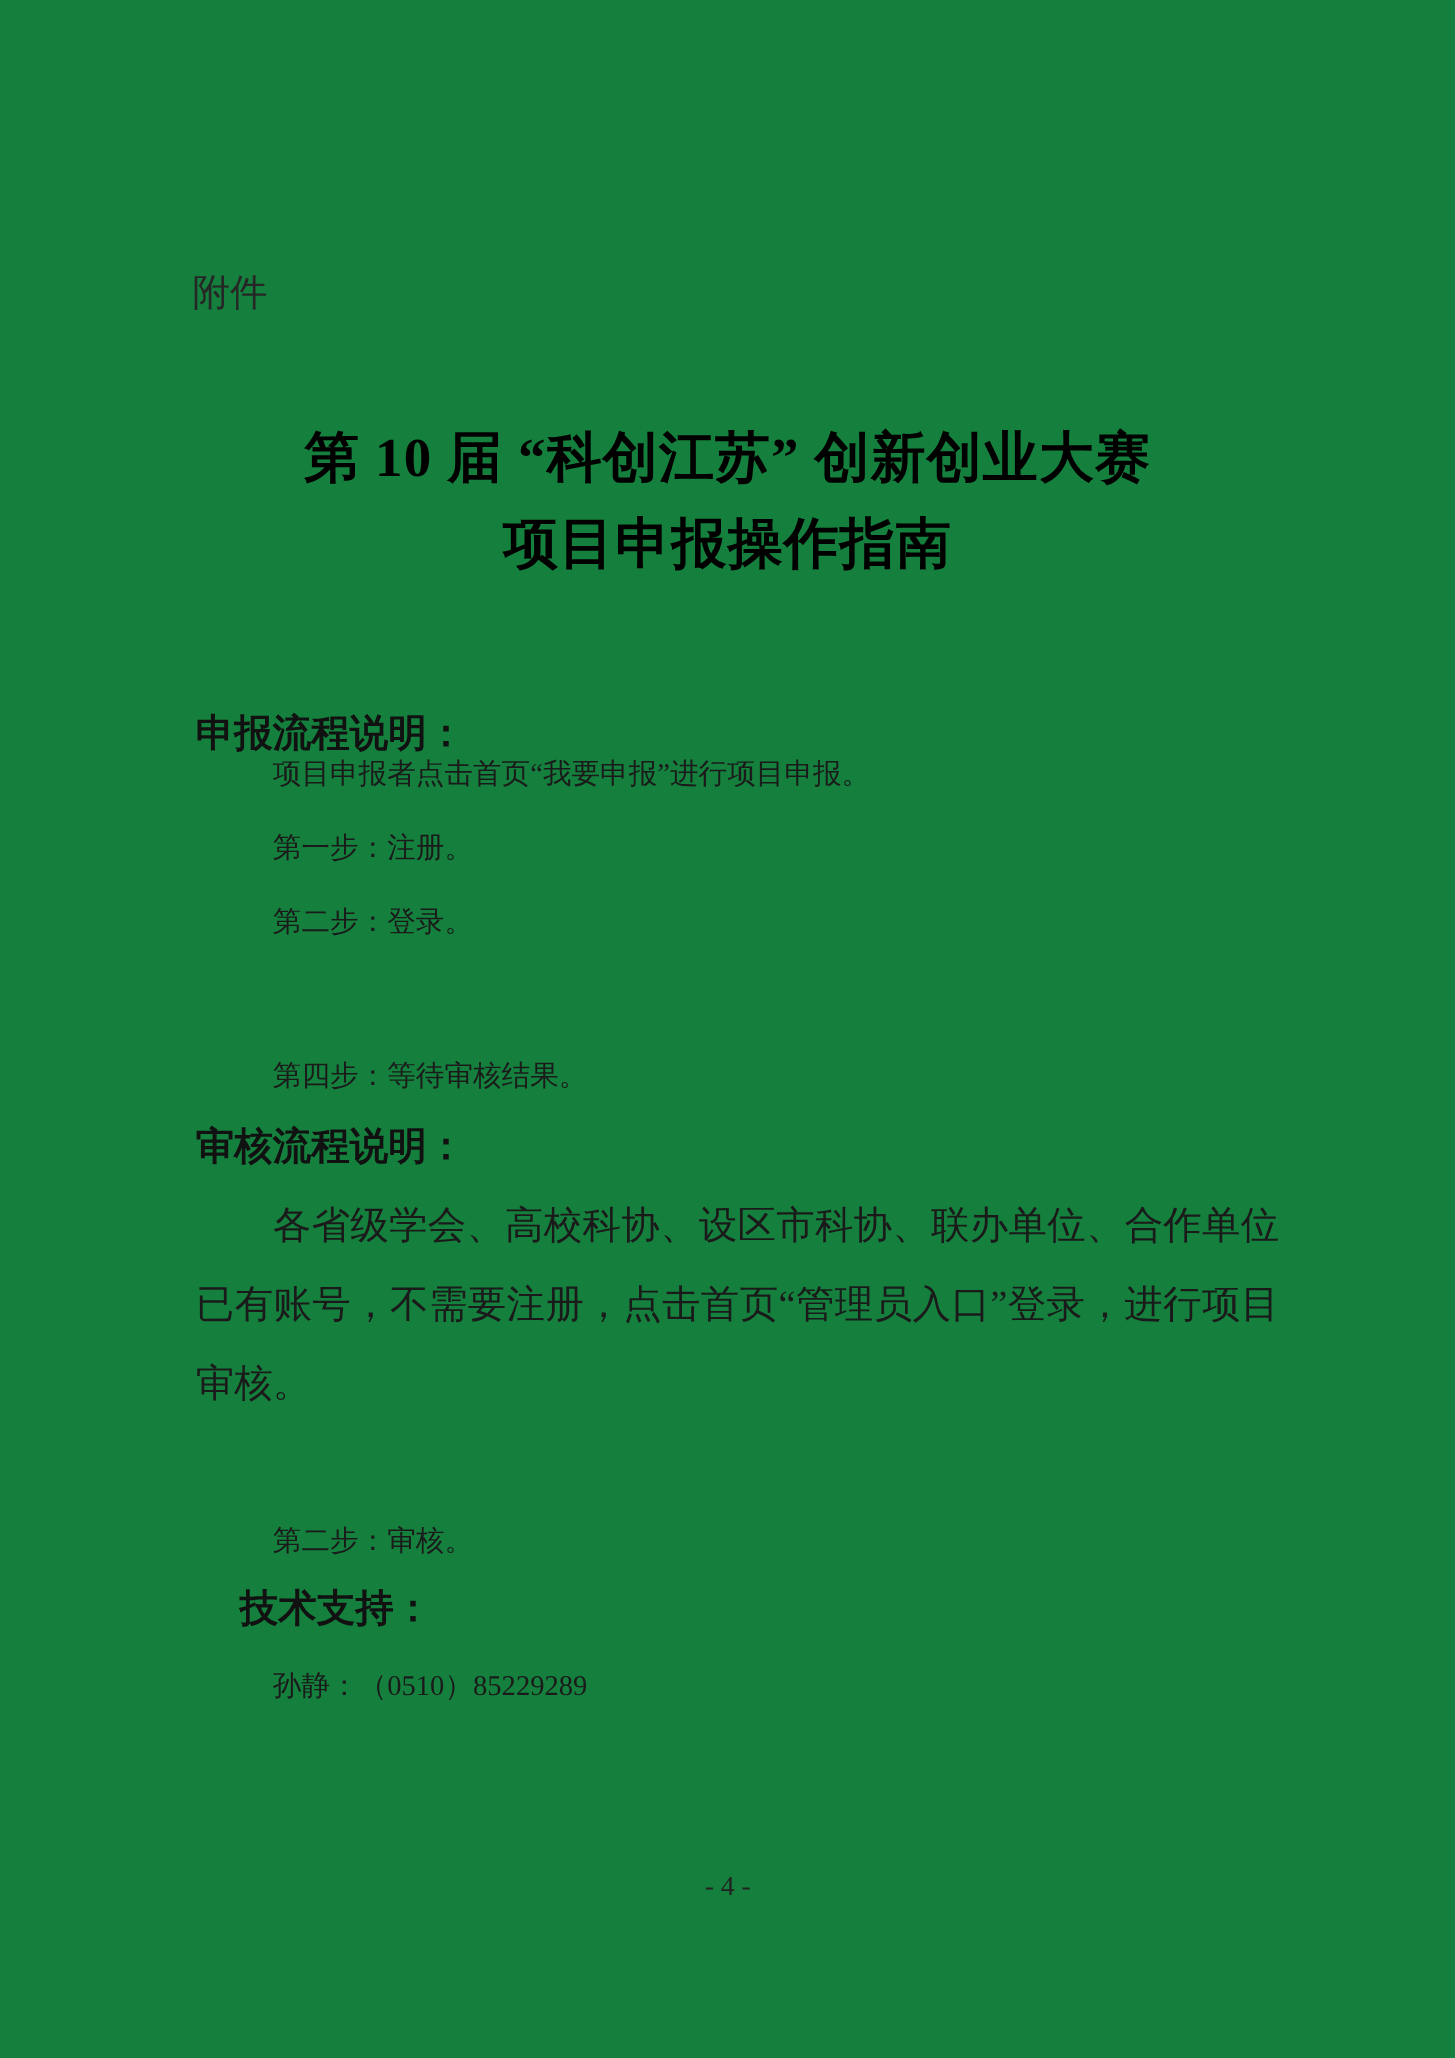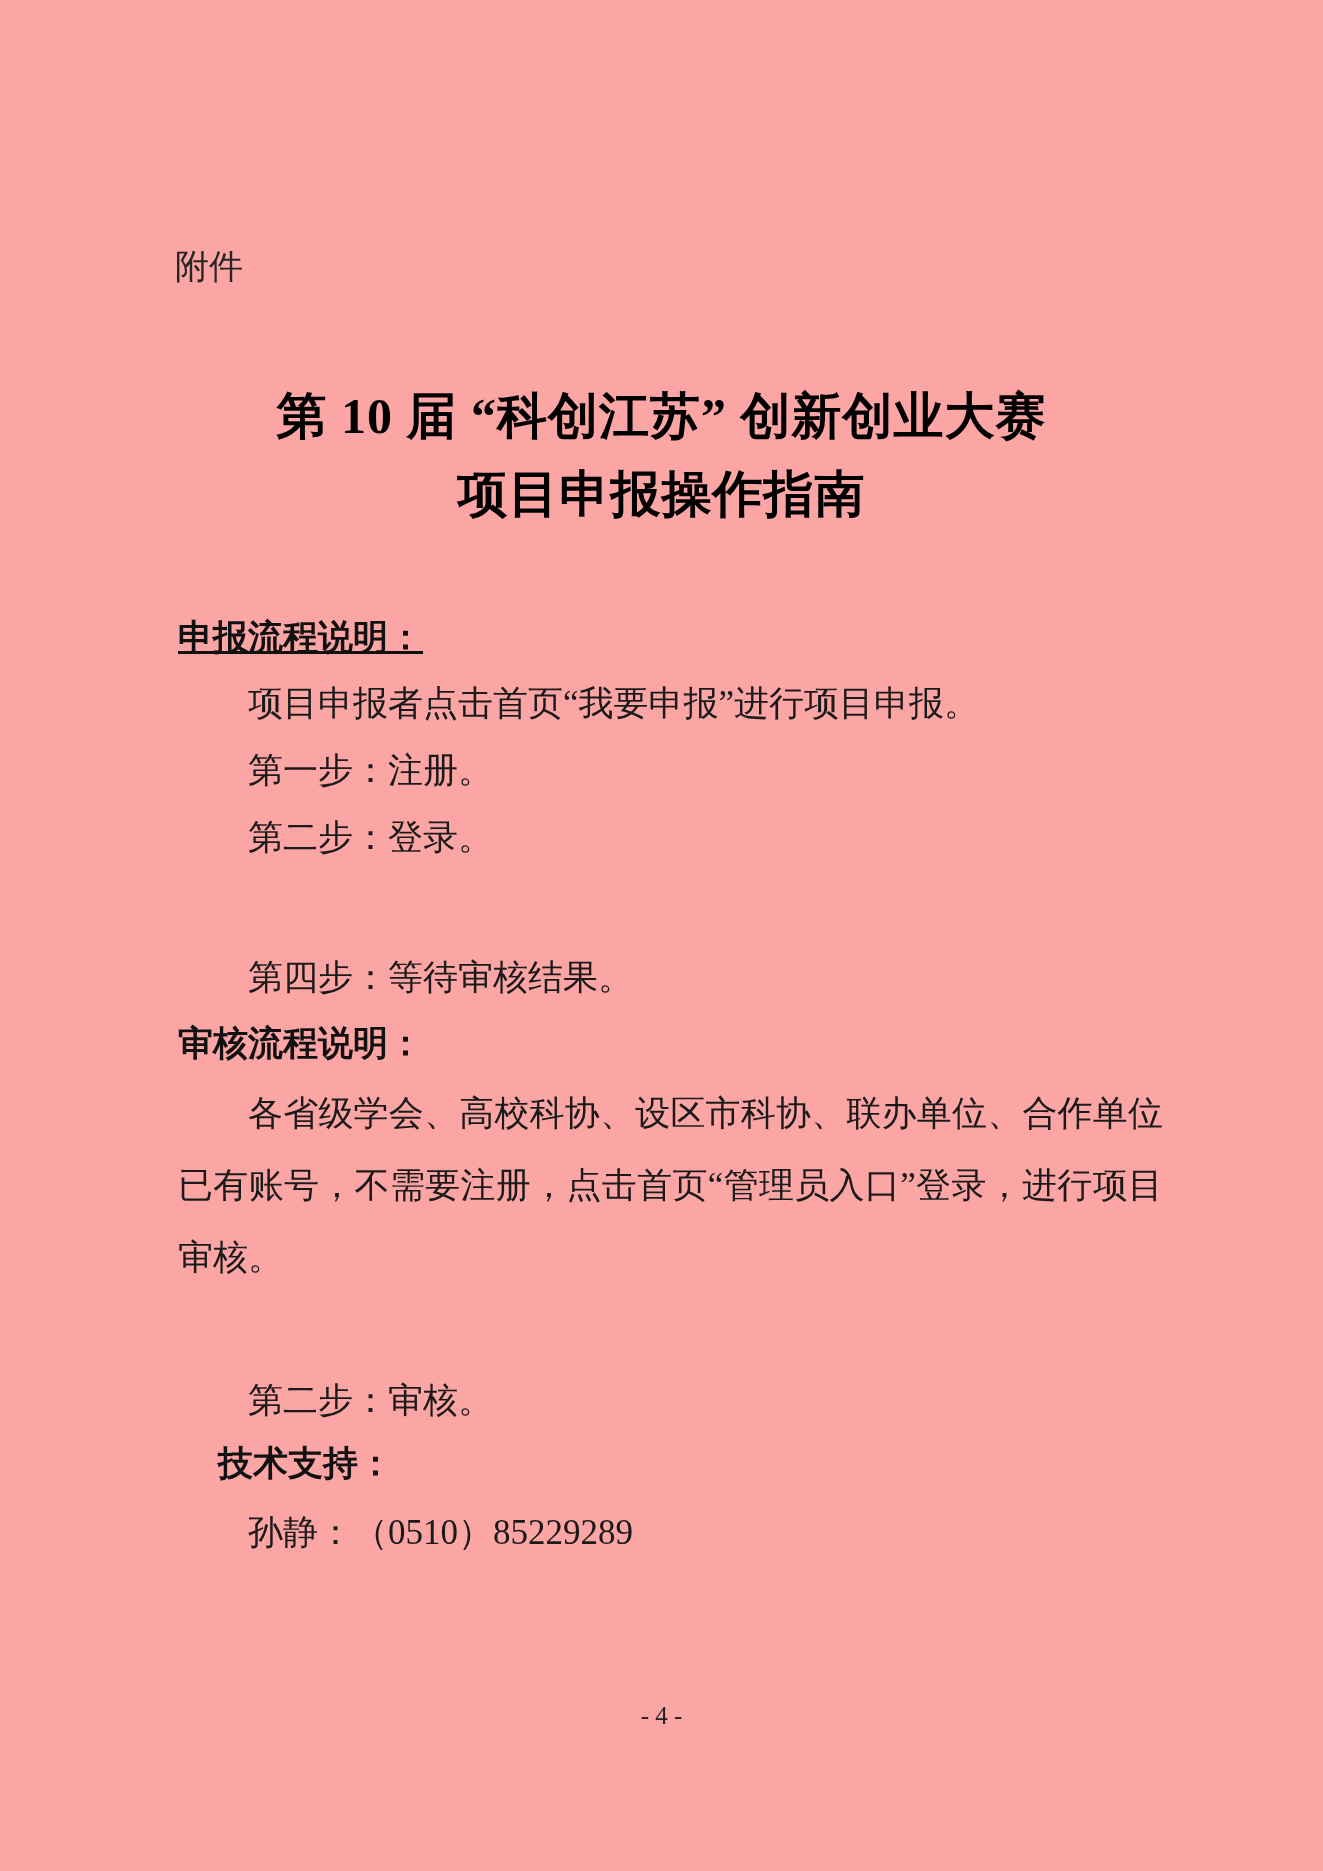--- a/index.html
+++ b/index.html
@@ -1,20 +1,20 @@
 <!DOCTYPE html>
 <html><head>
 <meta charset="utf-8">
 <style>
   html, body { margin: 0; padding: 0; background: #ffffff; }
   .page {
     position: relative;
     width: 1323px;
     height: 1871px;
-    background: #fca5a5;
+    background: #15803d;
     color: #1a1a1a;
     font-family: "Liberation Serif", serif;
     overflow: hidden;
   }
   .abs { position: absolute; }
   .sans { font-family: "Liberation Sans", sans-serif; }
   .serif { font-family: "Liberation Serif", serif; }
 
   .attachment {
     left: 175px; top: 246px;
@@ -36,21 +36,21 @@
   .heading {
     left: 178px;
     font-family: "Liberation Sans", sans-serif;
     font-weight: bold;
     font-size: 35px;
     line-height: 42px;
     color: #111111;
   }
   .body-line {
     left: 178px;
-    font-size: 35px;
+    font-size: 26px;
     line-height: 44px;
     color: #1a1a1a;
   }
   .indent { padding-left: 70px; }
 
   .just-para {
     left: 178px;
     width: 985px;
     font-size: 35px;
     line-height: 72px;
@@ -73,21 +73,21 @@
 <body>
 
 <div class="page">
 
   <div class="abs attachment sans">附件</div>
 
   <div class="abs doc-title title-line1 serif">第 10 届 “科创江苏” 创新创业大赛</div>
 
   <div class="abs doc-title title-line2 serif">项目申报操作指南</div>
 
-  <div class="abs heading" style="top:616px;text-decoration:underline;">申报流程说明：</div>
+  <div class="abs heading" style="top:646px;">申报流程说明：</div>
 
   <div class="abs body-line indent" style="top:682px;">项目申报者点击首页“我要申报”进行项目申报。</div>
 
   <div class="abs body-line indent" style="top:749px;">第一步：注册。</div>
 
   <div class="abs body-line indent" style="top:816px;">第二步：登录。</div>
 
 
   <div class="abs body-line indent" style="top:956px;">第四步：等待审核结果。</div>
 

